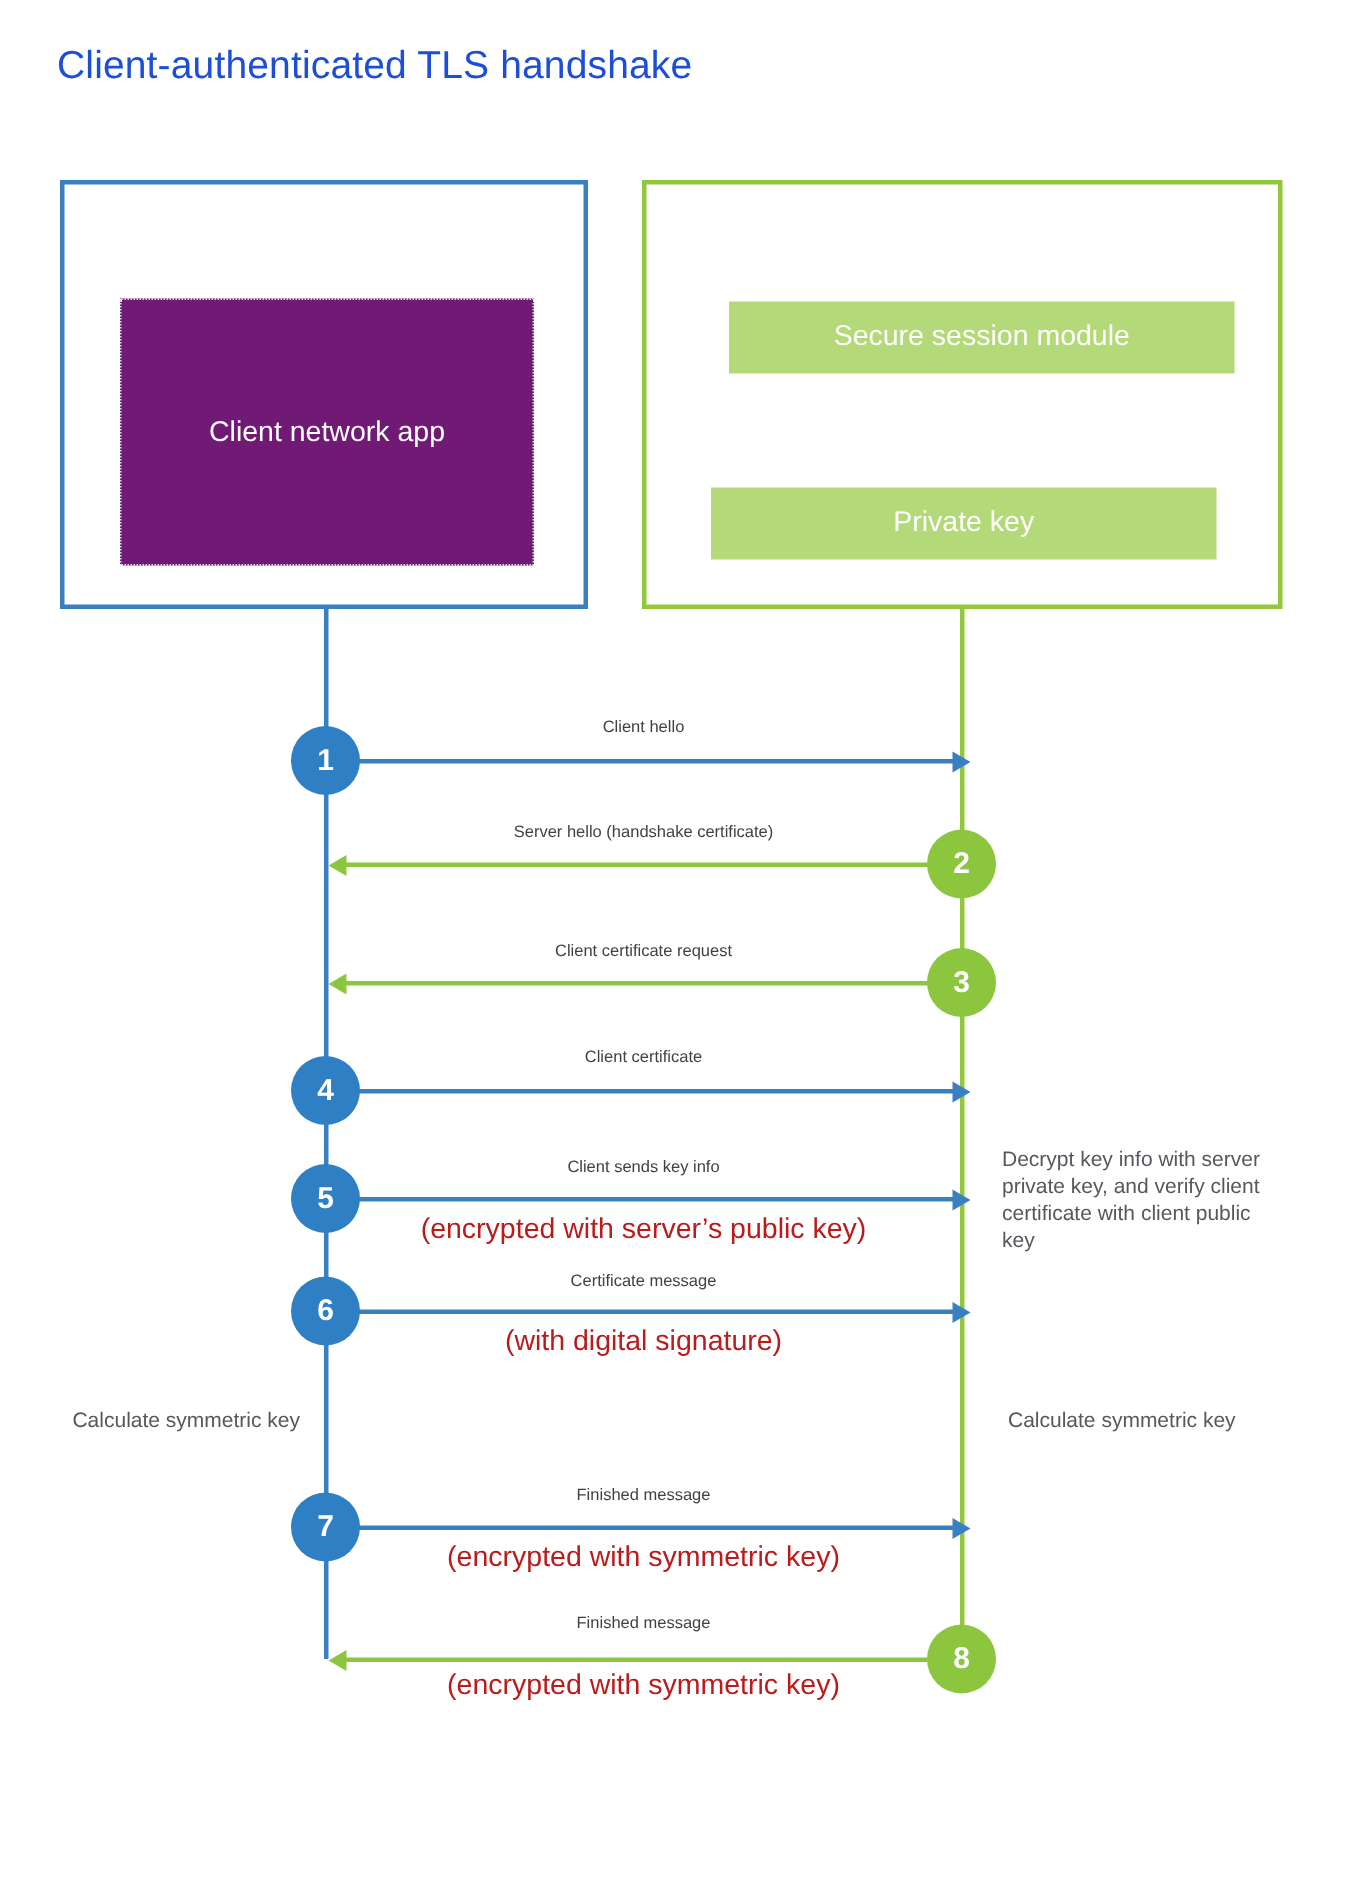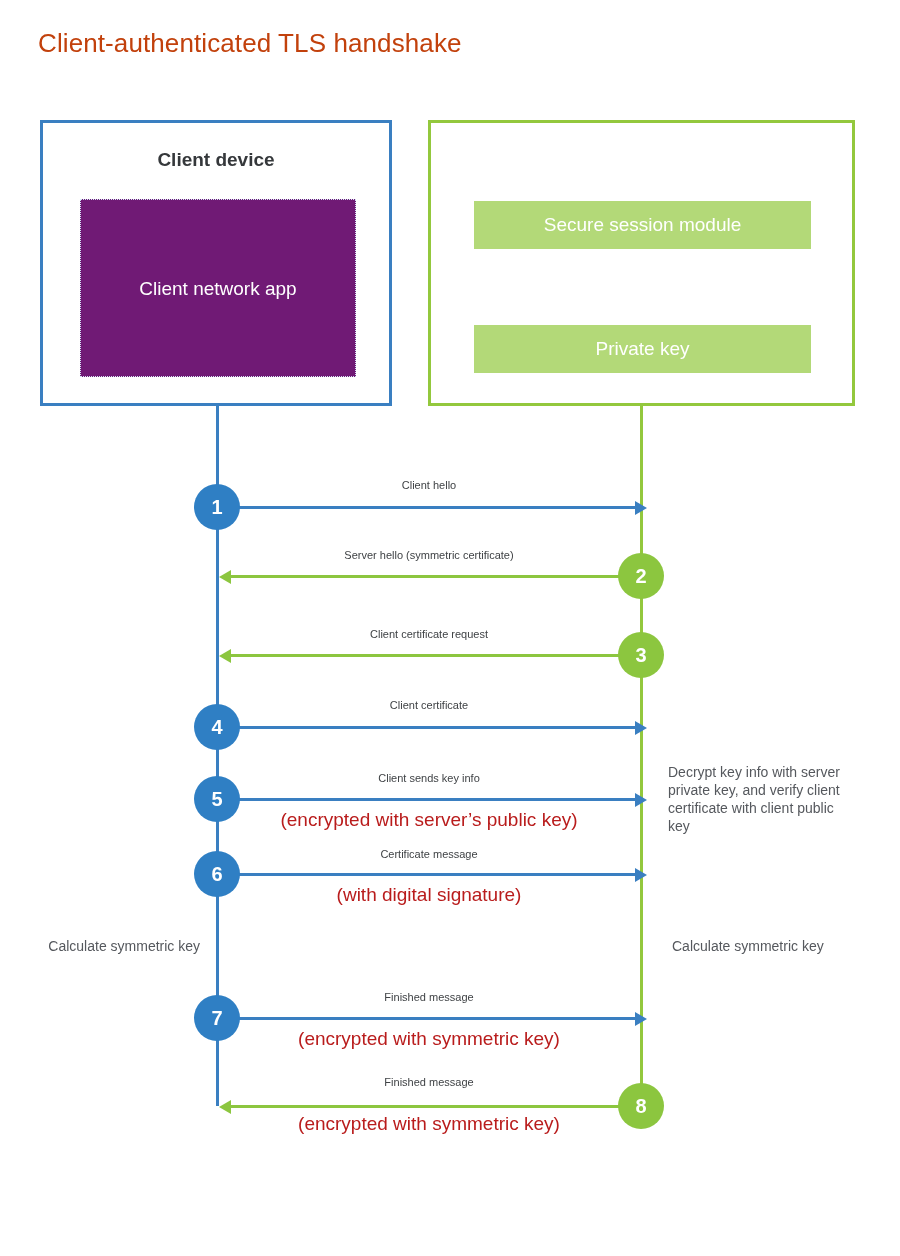--- a/index.html
+++ b/index.html
@@ -14,21 +14,21 @@
     color: #444444;
     overflow: hidden;
   }
 
   
   #page-title {
     position: absolute;
     left: 38px; top: 28px;
     font-size: 26px;
     font-weight: 400;
-    color: #c2410c;
+    color: #1d4ed8;
     letter-spacing: 0.1px;
     white-space: nowrap;
   }
 
   
   .actor-box {
     position: absolute;
     background: #ffffff;
   }
   #client-box {
@@ -73,21 +73,21 @@
     width: 337px;
     height: 48px;
     background: #b3d978;
     color: #ffffff;
     font-size: 19px;
     display: flex;
     align-items: center;
     justify-content: center;
     text-align: center;
   }
-  #server-bar-0 { top: 78px; }
+  #server-bar-0 { top: 78px; margin-left: 12px; }
   #server-bar-1 { top: 141px; }
   #server-bar-2 { top: 202px; }
 
   
   .lifeline {
     position: absolute;
     width: 3px;
   }
   #client-lifeline {
     left: 216px; top: 406px; height: 700px;
@@ -168,37 +168,36 @@
   }
   .note.right-align { text-align: right; }
   .note.left-align  { text-align: left; }
 </style>
 </head>
 <body>
 
 <div id="page-title">Client-authenticated TLS handshake</div>
 
 <div class="actor-box" id="client-box">
-  <div class="actor-title">Client device</div>
   <div id="client-app">Client network app</div>
 </div>
 
 <div class="actor-box" id="server-box">
   <div class="server-bar" id="server-bar-0">Secure session module</div>
   <div class="server-bar" id="server-bar-2">Private key</div>
 </div>
 
 <div class="lifeline" id="client-lifeline"></div>
 <div class="lifeline" id="server-lifeline"></div>
 
 <div class="msg-label" style="left:218px; top:479px; width:422px;">Client hello</div>
 <div class="arrow blue to-right" style="left:218px; top:506px; width:418px;"></div>
 <div class="step-circle blue" style="left:194px; top:484px;">1</div>
 
-<div class="msg-label" style="left:218px; top:549px; width:422px;">Server hello (symmetric certificate)</div>
+<div class="msg-label" style="left:218px; top:549px; width:422px;">Server hello (handshake certificate)</div>
 <div class="arrow green to-left" style="left:230px; top:575px; width:411px;"></div>
 <div class="step-circle green" style="left:618px; top:553px;">2</div>
 
 <div class="msg-label" style="left:218px; top:628px; width:422px;">Client certificate request</div>
 <div class="arrow green to-left" style="left:230px; top:654px; width:411px;"></div>
 <div class="step-circle green" style="left:618px; top:632px;">3</div>
 
 <div class="msg-label" style="left:218px; top:699px; width:422px;">Client certificate</div>
 <div class="arrow blue to-right" style="left:218px; top:726px; width:418px;"></div>
 <div class="step-circle blue" style="left:194px; top:704px;">4</div>

